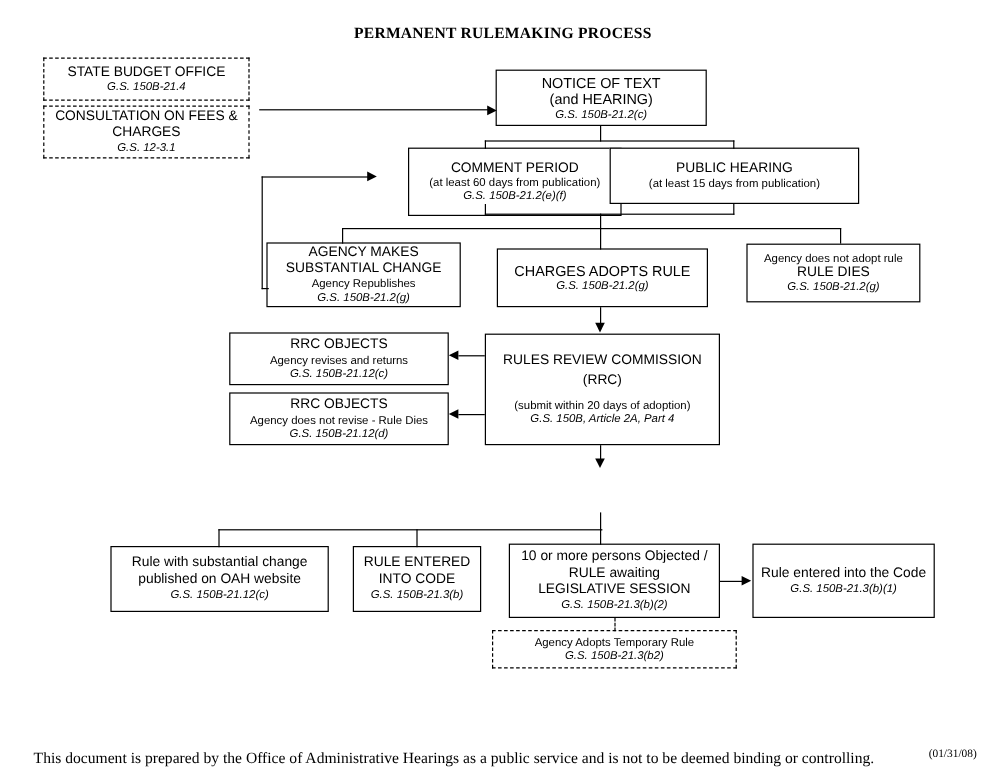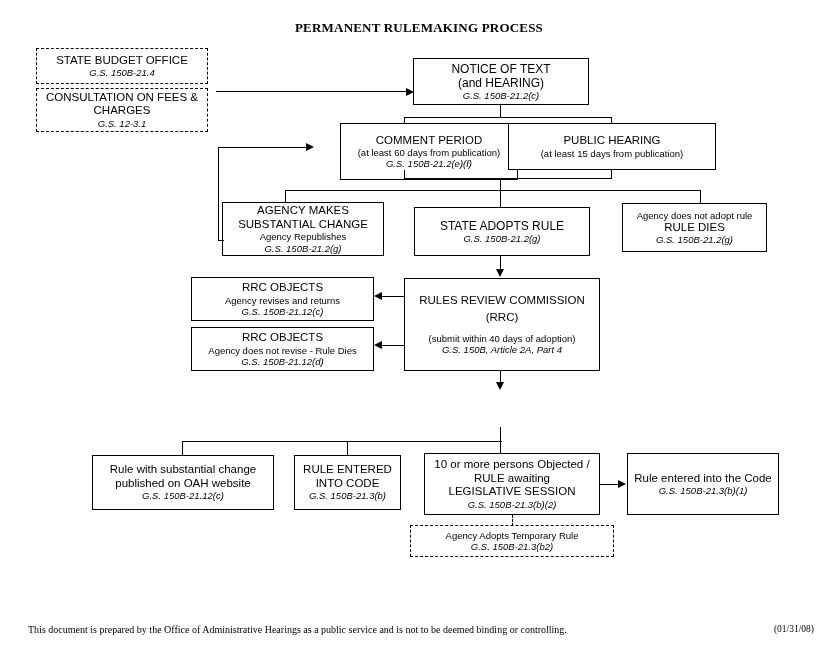--- a/index.html
+++ b/index.html
@@ -27,21 +27,21 @@
   .h{height:1.4px;}
   .v{width:1.4px;}
   .arrow-r,.arrow-d{position:absolute;width:0;height:0;}
   .arrow-r{border-top:4.5px solid transparent;border-bottom:4.5px solid transparent;
            border-left:8px solid #000;}
   .arrow-d{border-left:4.5px solid transparent;border-right:4.5px solid transparent;
            border-top:8px solid #000;}
   .vdash{position:absolute;width:0;border-left:1.3px dashed #000;}
 
   .footer{position:absolute;left:28px;top:624px;font-family:"Liberation Serif",serif;
-          font-size:10px;}
+          font-size:13px;}
   .footdate{position:absolute;right:24px;top:624px;font-family:"Liberation Serif",serif;
             font-size:9.5px;}
 </style>
 </head>
 <body>
 
 <div id="canvas">
 
   <div class="title">PERMANENT RULEMAKING PROCESS</div>
 
@@ -75,21 +75,21 @@
   </div>
 
   <div class="node solid" style="left:222px;top:202px;width:162px;height:54px;">
     <div class="l1">AGENCY MAKES</div>
     <div class="l1">SUBSTANTIAL CHANGE</div>
     <div class="l2">Agency Republishes</div>
     <div class="cite">G.S. 150B-21.2(g)</div>
   </div>
 
   <div class="node solid" style="left:414px;top:207px;width:176px;height:49px;">
-    <div class="big">STATE ADOPTS RULE</div>
+    <div class="big">CHARGES ADOPTS RULE</div>
     <div class="cite">G.S. 150B-21.2(g)</div>
   </div>
 
   <div class="node solid" style="left:622px;top:203px;width:145px;height:49px;">
     <div class="l2">Agency does not adopt rule</div>
     <div class="l1">RULE DIES</div>
     <div class="cite">G.S. 150B-21.2(g)</div>
   </div>
 
   <div class="node solid" style="left:191px;top:277px;width:183px;height:44px;">
@@ -100,21 +100,21 @@
 
   <div class="node solid" style="left:191px;top:327px;width:183px;height:44px;">
     <div class="l1">RRC OBJECTS</div>
     <div class="l2">Agency does not revise - Rule Dies</div>
     <div class="cite">G.S. 150B-21.12(d)</div>
   </div>
 
   <div class="node solid" style="left:404px;top:278px;width:196px;height:93px;">
     <div class="l1">RULES REVIEW COMMISSION</div>
     <div class="l1" style="margin-top:4px;">(RRC)</div>
-    <div class="l2" style="margin-top:8px;">(submit within 40 days of adoption)</div>
+    <div class="l2" style="margin-top:8px;">(submit within 20 days of adoption)</div>
     <div class="cite">G.S. 150B, Article 2A, Part 4</div>
   </div>
 
 
   <div class="node solid" style="left:92px;top:455px;width:182px;height:55px;">
     <div class="l1">Rule with substantial change</div>
     <div class="l1">published on OAH website</div>
     <div class="cite">G.S. 150B-21.12(c)</div>
   </div>
 

